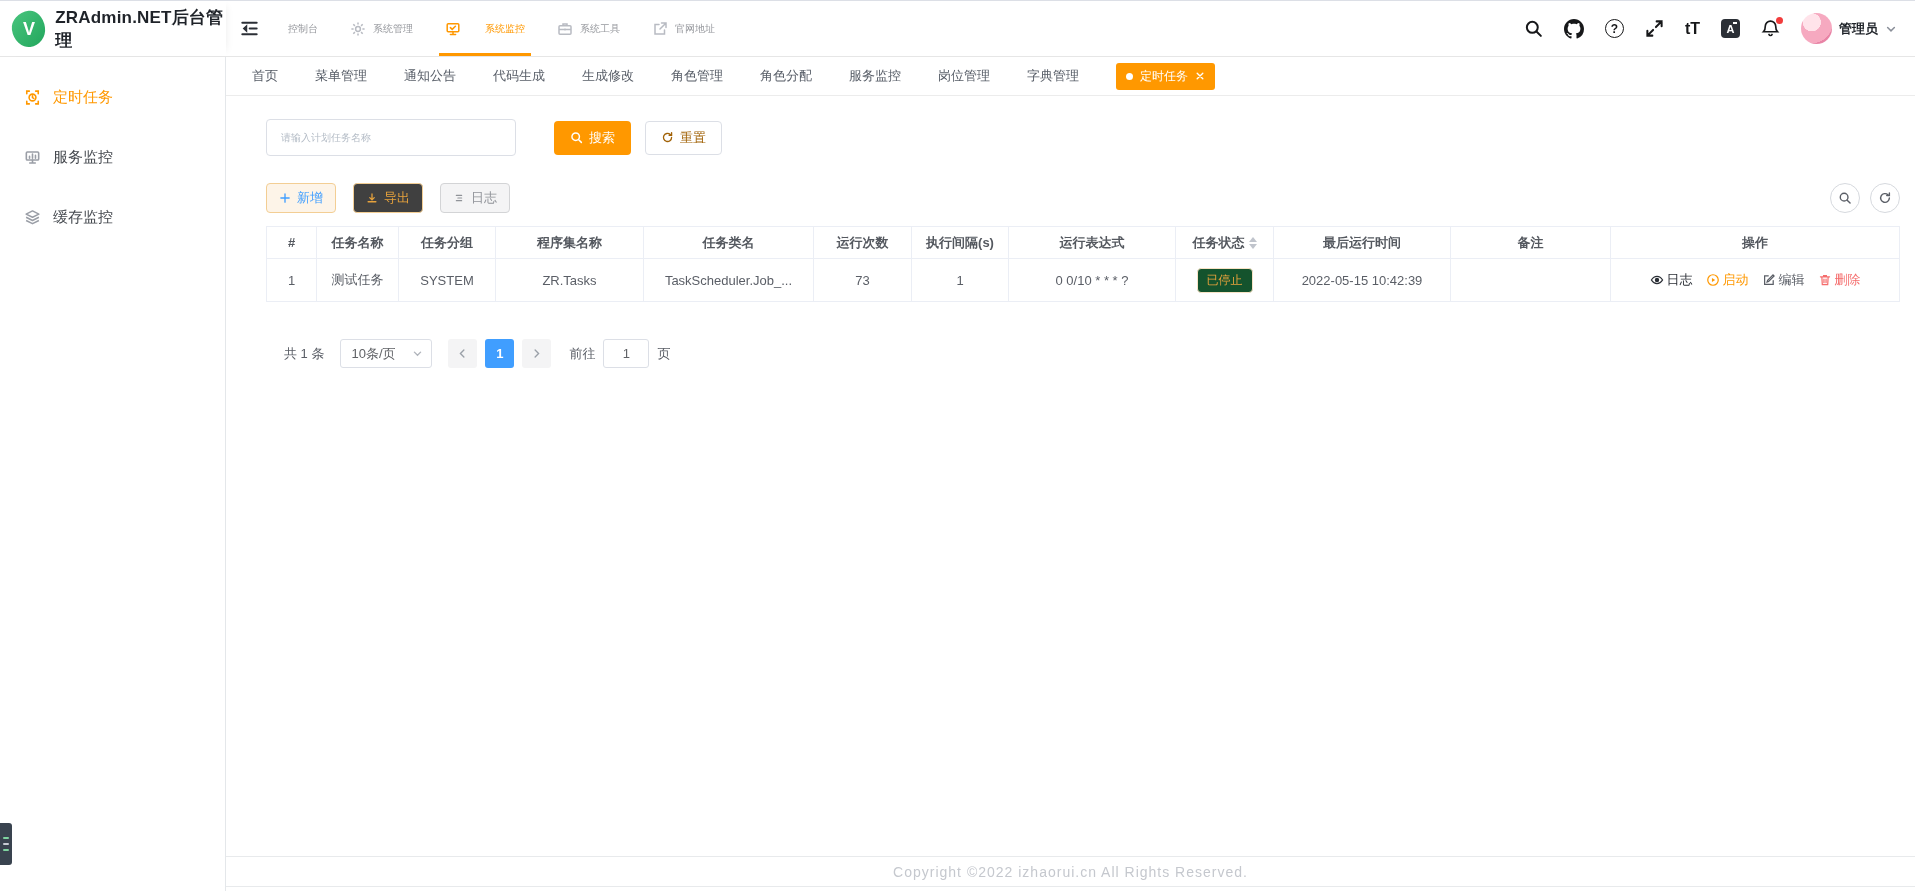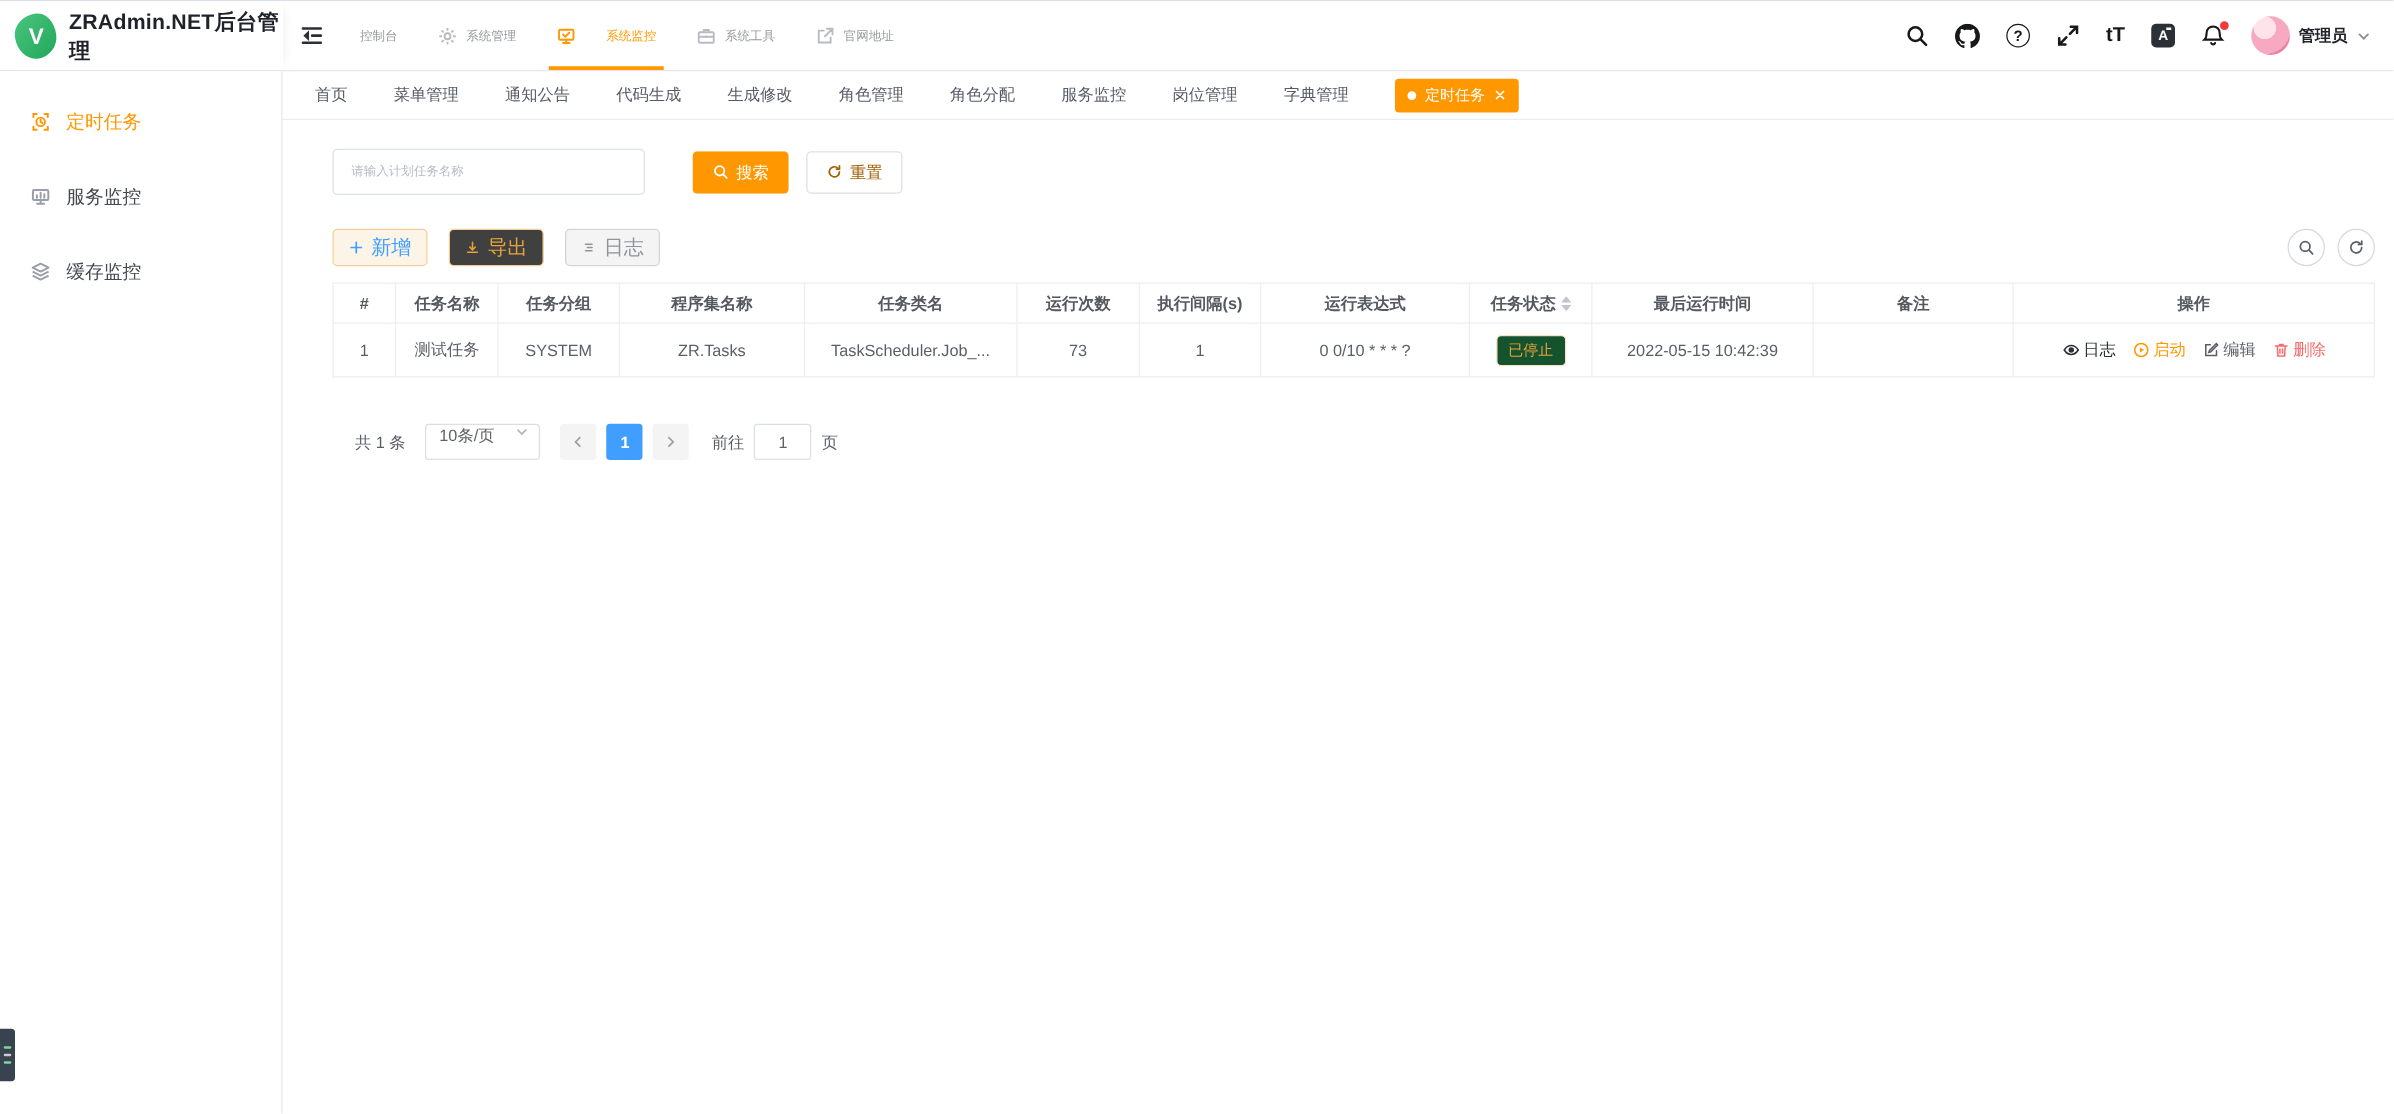--- a/index.html
+++ b/index.html
@@ -61,21 +61,21 @@
   .content { flex:1; display:flex; flex-direction:column; padding:0 15px 0 40px; min-height:0; }
   .search-row { margin-top:23px; display:flex; align-items:center; }
   .search-input { width:250px; height:37px; border:1px solid #dcdfe6; border-radius:4px; padding:0 14px;
                   font-size:10px; color:#606266; outline:none; font-family:inherit; }
   .search-input::placeholder { color:#b4bcc6; }
   .btn { display:inline-flex; align-items:center; gap:6px; height:34px; padding:0 15px; border-radius:4px;
          font-size:13px; cursor:pointer; border:1px solid transparent; background:#fff; font-family:inherit; }
   .btn-search { background:#ff9800; color:#fff; margin-left:38px; }
   .btn-reset { border-color:#dcdfe6; color:#a16207; margin-left:14px; }
   .toolbar-row { margin-top:27px; display:flex; align-items:center; gap:17px; }
-  .btn-sm { height:30px; padding:0 12px; font-size:16px; }
+  .btn-sm { height:30px; padding:0 12px; font-size:13px; }
   .btn-add { background:#fdf4e8; border-color:#f3ce94; color:#409eff; }
   .btn-export { background:#404040; border-color:#f3ce94; color:#e6a23c; }
   .btn-log { background:#f4f4f5; border-color:#d3d4d6; color:#909399; }
   .tool-circles { margin-left:auto; display:flex; gap:10px; }
   .circle-btn { width:30px; height:30px; border-radius:50%; border:1px solid #d6d9de; background:#fff;
                 display:flex; align-items:center; justify-content:center; color:#5a5e66; cursor:pointer; }
 
   
   table.grid { margin-top:13px; width:100%; border-collapse:collapse; table-layout:fixed; font-size:13px; }
   table.grid th, table.grid td { border:1px solid #ebeef5; text-align:center; overflow:hidden;
@@ -87,21 +87,21 @@
   .caret-up { width:0; height:0; border-left:4px solid transparent; border-right:4px solid transparent; border-bottom:5px solid #c0c4cc; }
   .caret-down { width:0; height:0; border-left:4px solid transparent; border-right:4px solid transparent; border-top:5px solid #c0c4cc; }
   .badge-stopped { display:inline-block; padding:3px 9px; background:#14532d; border:1px solid #f8e3c5;
                    color:#e6a23c; border-radius:4px; font-size:12px; }
   .ops { display:inline-flex; align-items:center; gap:13px; }
   .op { display:inline-flex; align-items:center; gap:3px; cursor:pointer; font-size:13px; }
   .op-log { color:#2b2f36; } .op-start { color:#ff9800; } .op-edit { color:#5a5e66; } .op-del { color:#f56c6c; }
 
   
   .pager { margin-top:37px; display:flex; align-items:center; gap:8px; padding-left:18px; font-size:13px; color:#5a5e66; }
-  .page-size { width:92px; height:29px; border:1px solid #dcdfe6; border-radius:3px; display:flex; align-items:flex-start;
+  .page-size { width:92px; height:29px; border:1px solid #dcdfe6; border-radius:3px; display:flex; align-items:center;
                justify-content:space-between; padding:0 8px 0 10px; margin:0 8px; cursor:pointer; color:#606266; }
   .pg-btn { min-width:29px; height:29px; border-radius:3px; background:#f4f4f5; display:flex; align-items:center;
             justify-content:center; color:#9aa0a8; cursor:pointer; }
   .pg-num { background:#409eff; color:#fff; font-weight:bold; cursor:default; }
   .goto-label { margin-left:10px; }
   .goto-input { width:46px; height:29px; border:1px solid #dcdfe6; border-radius:3px; text-align:center;
                 font-size:13px; color:#606266; outline:none; font-family:inherit; }
 
   
   .footer { margin-top:auto; margin-left:-40px; margin-right:-15px; height:31px; margin-bottom:4px;
@@ -443,20 +443,21 @@
           <div class="pg-btn">
             <svg width="11" height="11" viewBox="0 0 16 16" fill="none" stroke="currentColor" stroke-width="2" stroke-linecap="round">
                 <path d="M6 3l5 5-5 5"></path>
               </svg>
           </div>
           <span class="goto-label">前往</span>
           <input class="goto-input" type="text" value="1" style="">
           <span>页</span>
         </div>
 
+        <div class="footer">Copyright ©2022 izhaorui.cn All Rights Reserved.</div>
       </div>
     </main>
   </div>
 
   <div class="corner-handle">
       <i></i>
       <i></i>
       <i></i>
     </div>
 </div>

